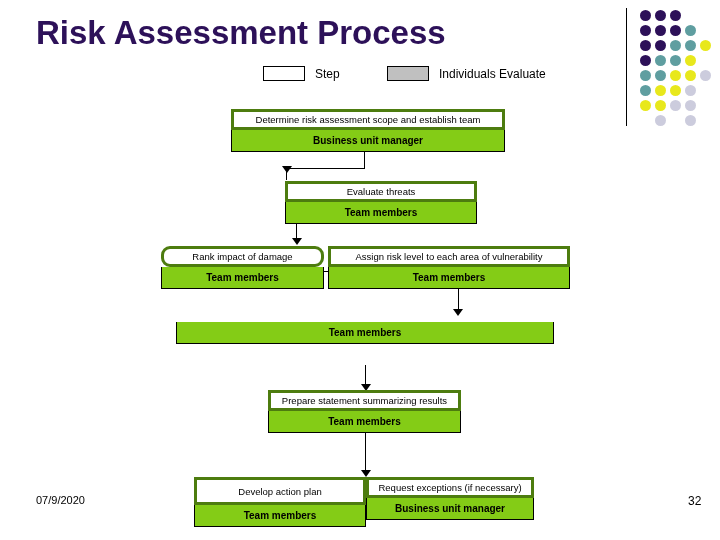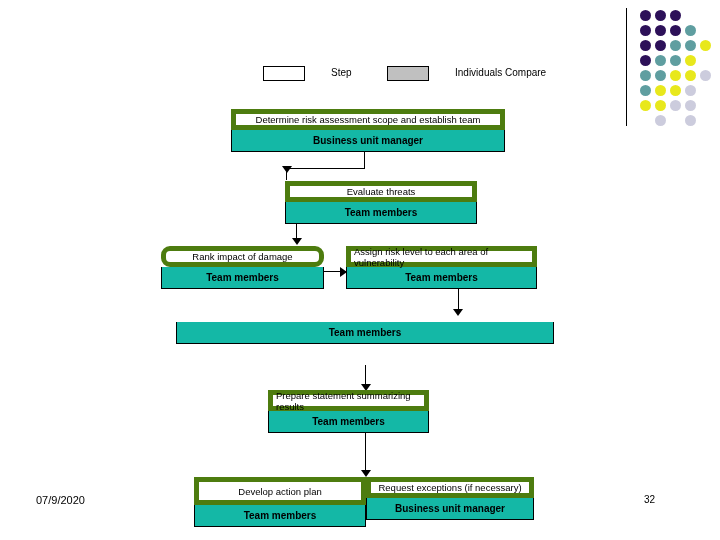--- a/index.html
+++ b/index.html
@@ -74,48 +74,48 @@
     top: 0;
     width: 42px;
     height: 15px;
     border: 1px solid #000000;
     box-sizing: border-box;
   }
   .legend-swatch.white { background: #ffffff; }
   .legend-swatch.gray  { background: #c0c0c0; }
   .legend-label {
     position: absolute;
-    left: 68px;
+    left: 52px;
     top: 1px;
-    font-size: 10px;
+    font-size: 12px;
     color: #000000;
     white-space: nowrap;
   }
 
   
   .node {
     position: absolute;
     box-sizing: border-box;
   }
   .node-step {
     box-sizing: border-box;
     background: #ffffff;
-    border: 5px solid #4d7c0f;
+    border: 3px solid #4d7c0f;
     font-size: 9.5px;
     color: #000000;
-    text-align: left;
+    text-align: right;
     display: flex;
     align-items: center;
     justify-content: center;
     line-height: 11px;
     padding: 0 3px;
   }
   .node-role {
     box-sizing: border-box;
-    background: #14b8a6;
+    background: #84cc16;
     border: 1px solid #000000;
     border-top: none;
     font-size: 10px;
     font-weight: bold;
     color: #000000;
     text-align: center;
     display: flex;
     align-items: center;
     justify-content: center;
     line-height: 12px;
@@ -153,31 +153,32 @@
   
   #footer-date {
     position: absolute;
     left: 36px;
     top: 494px;
     font-size: 11px;
     color: #000000;
   }
   #footer-page {
     position: absolute;
-    left: 644px;
+    left: 688px;
     top: 494px;
-    font-size: 10px;
+    font-size: 12px;
     color: #000000;
   }
 </style>
 </head>
 <body>
 
 <div id="slide">
 
+  <div id="slide-title">Risk Assessment Process</div>
 
   <div id="dot-motif">
     <div id="dot-rule"></div>
   <div class="dot" style="left: 14px; top: 4px; background: rgb(45, 17, 89);"></div>
       <div class="dot" style="left: 29px; top: 4px; background: rgb(45, 17, 89);"></div>
       <div class="dot" style="left: 44px; top: 4px; background: rgb(45, 17, 89);"></div>
       <div class="dot" style="left: 14px; top: 19px; background: rgb(45, 17, 89);"></div>
       <div class="dot" style="left: 29px; top: 19px; background: rgb(45, 17, 89);"></div>
       <div class="dot" style="left: 44px; top: 19px; background: rgb(45, 17, 89);"></div>
       <div class="dot" style="left: 59px; top: 19px; background: rgb(95, 158, 160);"></div>
@@ -207,21 +208,21 @@
       <div class="dot" style="left: 59px; top: 109px; background: rgb(204, 204, 221);"></div>
     </div>
 
   <div id="legend">
     <div class="legend-entry" style="left:0px;">
       <span class="legend-swatch white"></span>
       <span class="legend-label">Step</span>
     </div>
     <div class="legend-entry" style="left:124px;">
       <span class="legend-swatch gray"></span>
-      <span class="legend-label">Individuals Compare</span>
+      <span class="legend-label">Individuals Evaluate</span>
     </div>
   </div>
 
   <div class="node" style="left:231px; top:109px; width:274px;">
     <div class="node-step" style="height:21px;">Determine risk assessment scope and establish team</div>
     <div class="node-role" style="height:22px;">Business unit manager</div>
   </div>
 
   <div class="conn-v" style="left:364px; top:152px; height:16px;"></div>
   <div class="conn-h" style="left:286px; top:168px; width:79px;"></div>
@@ -237,36 +238,36 @@
   <div class="arrow-down" style="left:292px; top:238px;"></div>
 
   <div class="node" style="left:161px; top:246px; width:163px;">
     <div class="node-step" style="height:21px;border-radius:9px;">Rank impact of damage</div>
     <div class="node-role" style="height:22px;">Team members</div>
   </div>
 
   <div class="conn-h" style="left:324px; top:271px; width:22px;"></div>
   <div class="arrow-right" style="left:340px; top:267px;"></div>
 
-  <div class="node" style="left:346px; top:246px; width:191px;">
+  <div class="node" style="left:328px; top:246px; width:242px;">
     <div class="node-step" style="height:21px;">Assign risk level to each area of vulnerability</div>
     <div class="node-role" style="height:22px;">Team members</div>
   </div>
 
   <div class="conn-v" style="left:458px; top:289px; height:22px;"></div>
   <div class="arrow-down" style="left:453px; top:309px;"></div>
 
   <div class="node" style="left:176px; top:322px; width:378px;">
     <div class="node-role" style="height:22px;">Team members</div>
   </div>
 
   <div class="conn-v" style="left:365px; top:365px; height:22px;"></div>
   <div class="arrow-down" style="left:361px; top:384px;"></div>
 
-  <div class="node" style="left:268px; top:390px; width:161px;">
+  <div class="node" style="left:268px; top:390px; width:193px;">
     <div class="node-step" style="height:21px;">Prepare statement summarizing results</div>
     <div class="node-role" style="height:22px;">Team members</div>
   </div>
 
   <div class="conn-v" style="left:365px; top:433px; height:40px;"></div>
   <div class="arrow-down" style="left:361px; top:470px;"></div>
 
   <div class="node" style="left:194px; top:477px; width:172px;">
     <div class="node-step" style="height:28px;">Develop action plan</div>
     <div class="node-role" style="height:22px;">Team members</div>

